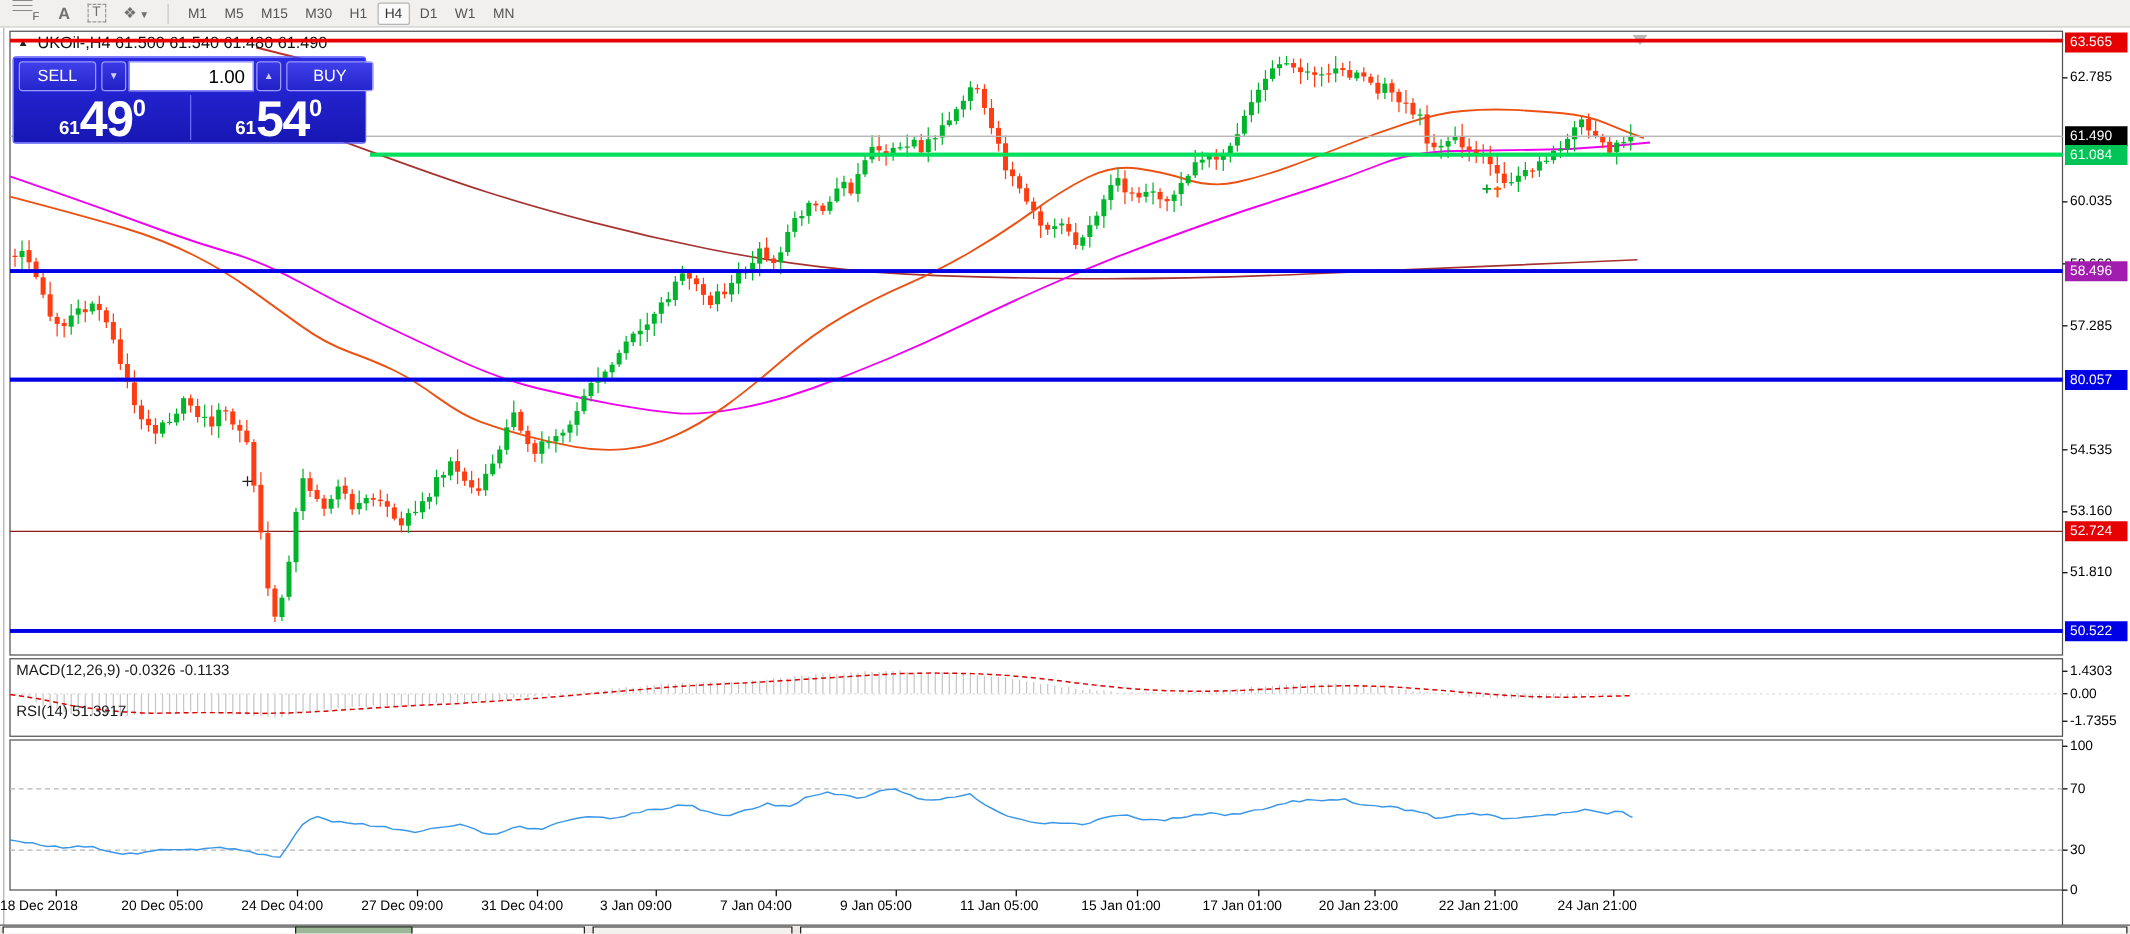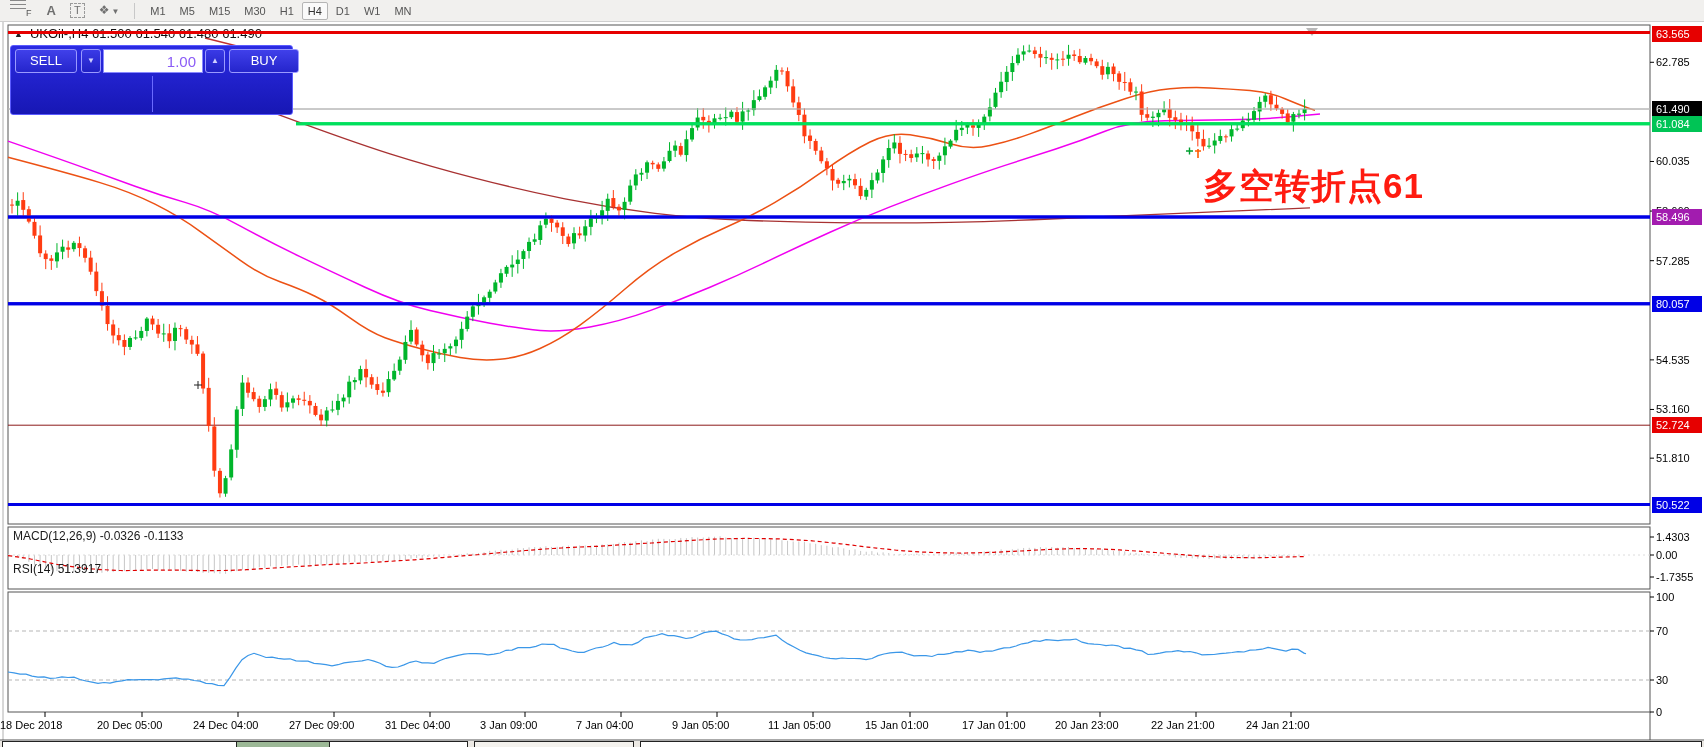--- a/index.html
+++ b/index.html
@@ -41,21 +41,21 @@
   .panel .btn{position:absolute;top:3px;height:24px;background:linear-gradient(#4040ea,#2525cc);
          border:1px solid #9a9aff;border-radius:3px;color:#fff;font-size:13px;
          text-align:center;line-height:22px;cursor:default;}
   .btn-sell{left:4px;width:62px;}
   .btn-buy{left:218px;width:70px;}
   .spin{position:absolute;top:3px;width:20px;height:24px;background:linear-gradient(#3a3ae6,#2020c4);
         border:1px solid #9a9aff;border-radius:3px;color:#cfcfff;font-size:8px;
         text-align:center;line-height:22px;cursor:default;}
   .spin-dn{left:70px;} .spin-up{left:194px;}
   .vol{position:absolute;left:92px;top:3px;width:100px;height:24px;background:#fff;
-       border:1px solid #8888ff;font-size:15px;color:#8b5cf6;text-align:right;padding:0 6px;
+       border:1px solid #8888ff;font-size:15px;color:#000000;text-align:right;padding:0 6px;
        font-family:"Liberation Sans",sans-serif;}
   .price-cell{position:absolute;top:28px;width:138px;height:40px;color:#fff;text-align:center;white-space:nowrap;}
   .pc-left{left:2px;} .pc-right{left:143px;}
   .price-divider{position:absolute;left:141px;top:30px;width:1px;height:36px;background:#6a6aff;}
   .pp{font-size:15px;font-weight:bold;vertical-align:2px;}
   .pb{font-size:40px;font-weight:bold;letter-spacing:-1px;}
   .ps{font-size:19px;font-weight:bold;vertical-align:16px;}
   
   .tabstrip{position:absolute;left:0;top:741px;width:1704px;height:6px;background:#ece9e4;z-index:8;overflow:hidden;}
   .tabbox{position:absolute;top:0;height:12px;background:#fff;border:1px solid #222;}
@@ -841,23 +841,24 @@
   <div class="title-row"><span class="tri">▲</span><span>UKOil-,H4  61.500 61.540 61.480 61.490</span></div>
   <div class="redline-top"></div>
 
   <div class="panel">
     <div class="btn btn-sell">SELL</div>
     <div class="spin spin-dn">▼</div>
     <input class="vol" value="1.00" style="">
     <div class="spin spin-up">▲</div>
     <div class="btn btn-buy">BUY</div>
     <div class="price-divider"></div>
+    <div class="price-cell pc-left"><span class="pp">61</span><span class="pb">49</span><span class="ps">0</span></div>
+    <div class="price-cell pc-right"><span class="pp">61</span><span class="pb">54</span><span class="ps">0</span></div>
   </div>
 
-  <div class="annotation">多空转折点61</div>
 
   <div class="pane-hdr" style="top:529px;">MACD(12,26,9) -0.0326 -0.1133</div>
   <div class="pane-hdr" style="top:562px;">RSI(14) 51.3917</div>
 
   <div id="axis-labels">
       <div class="tick-lbl" style="top:55.2893500000002px;">62.785</div>
       <div class="tick-lbl" style="top:154.48185000000018px;">60.035</div>
       <div class="tick-lbl" style="top:204.07810000000018px;">58.660</div>
       <div class="tick-lbl" style="top:253.67435000000023px;">57.285</div>
       <div class="tick-lbl" style="top:352.8668500000002px;">54.535</div>

